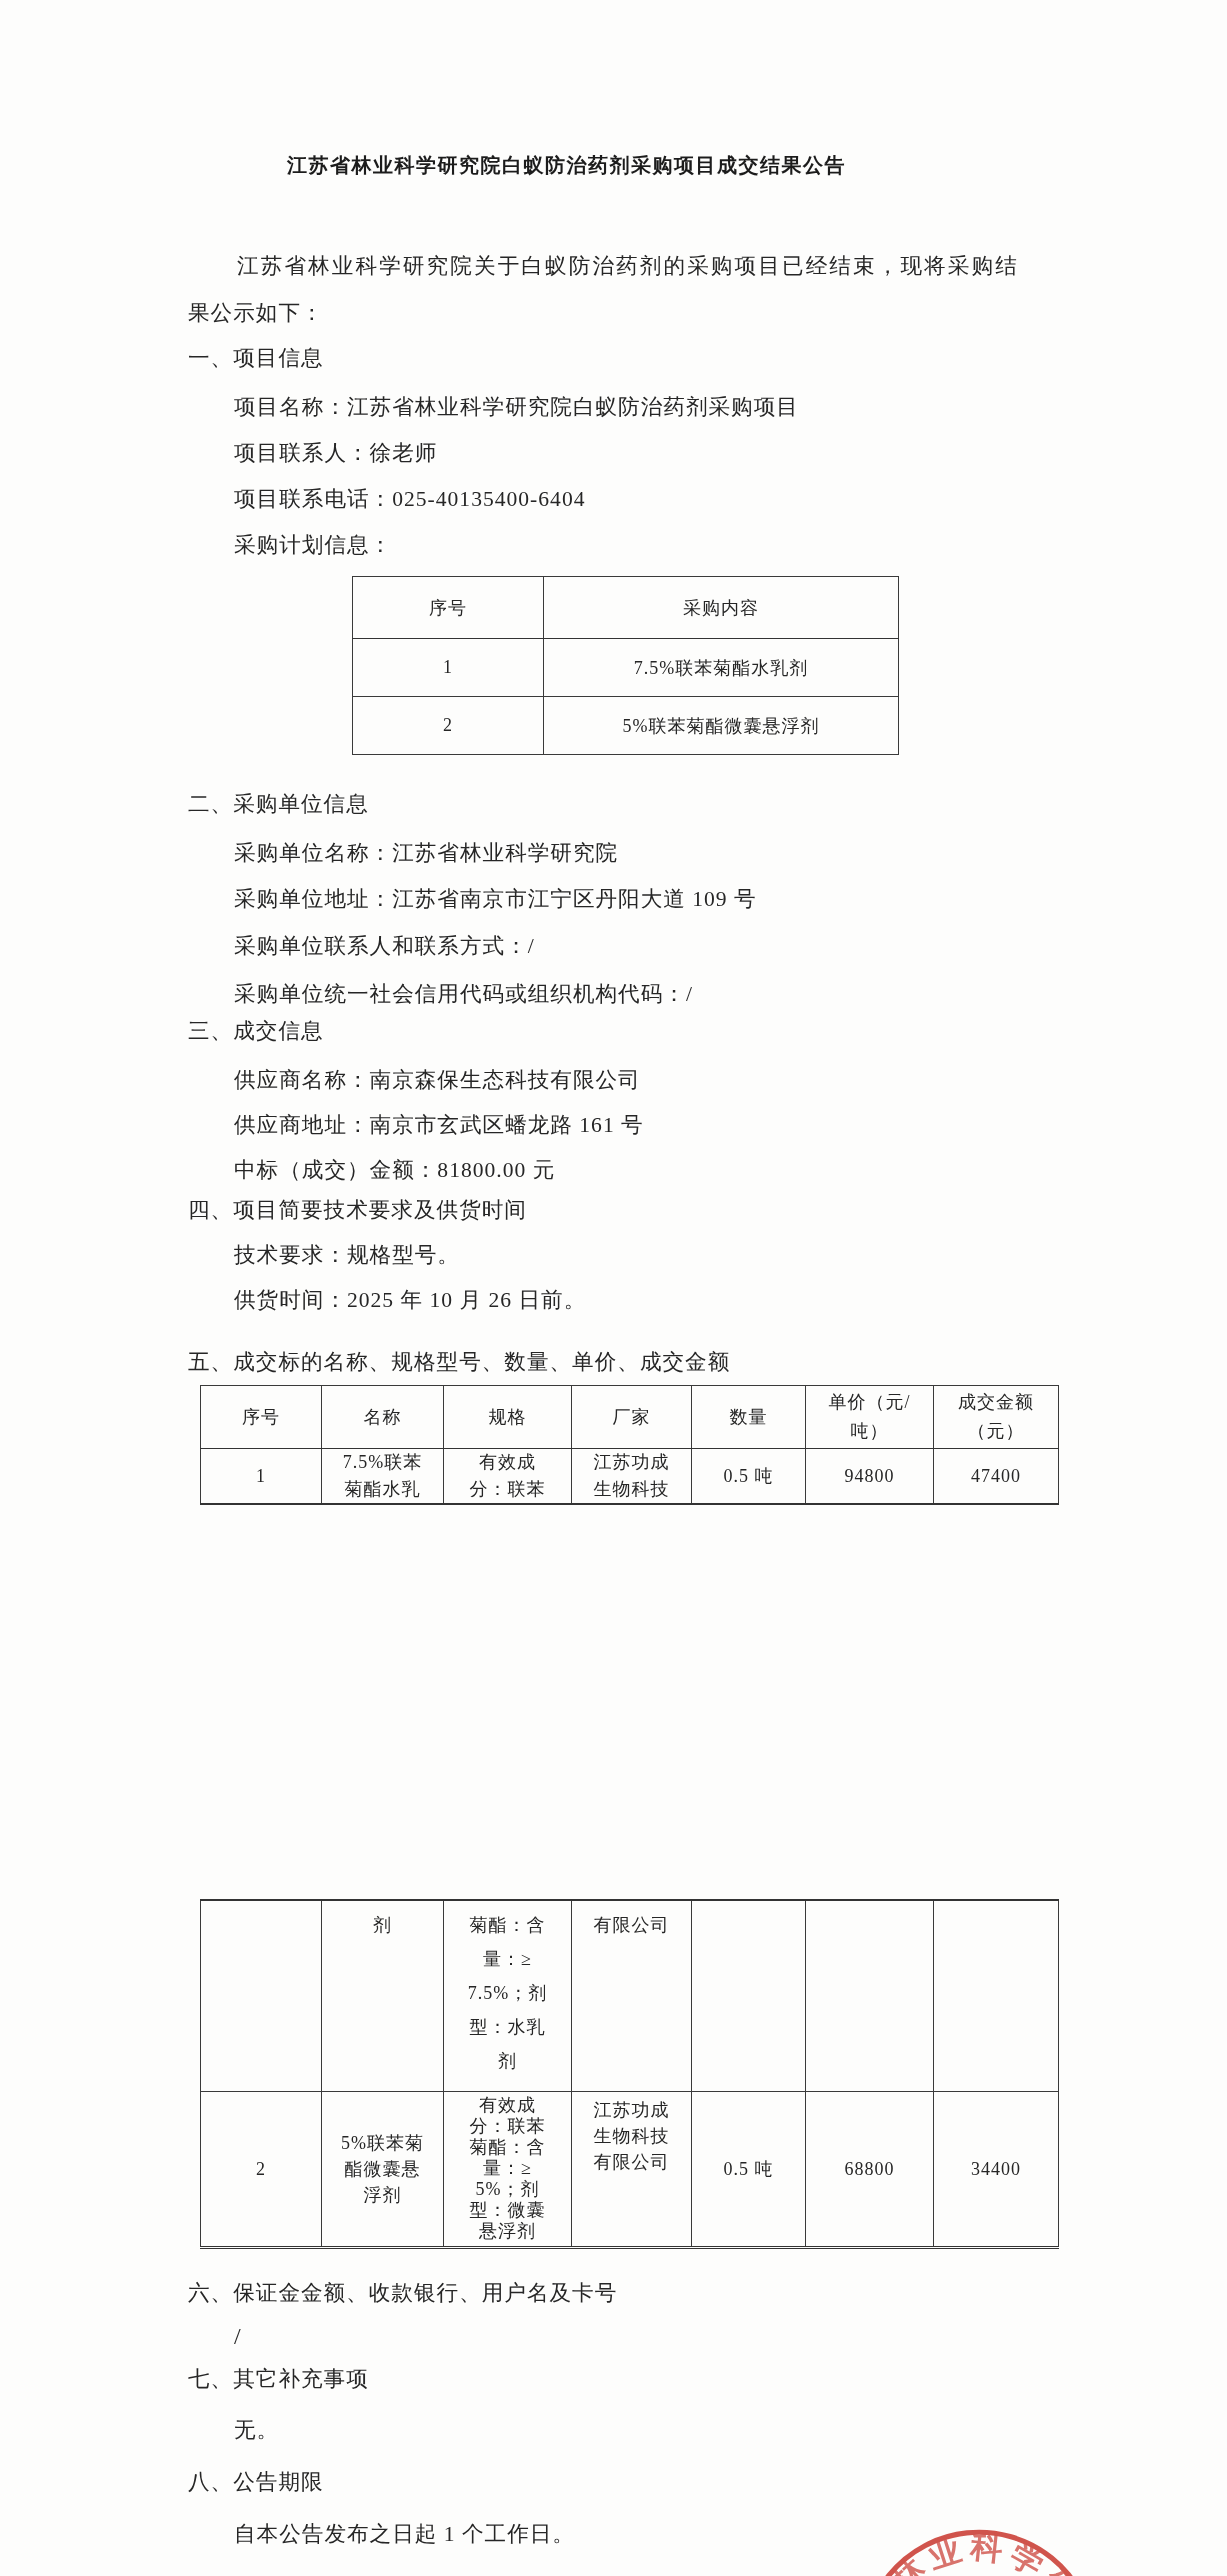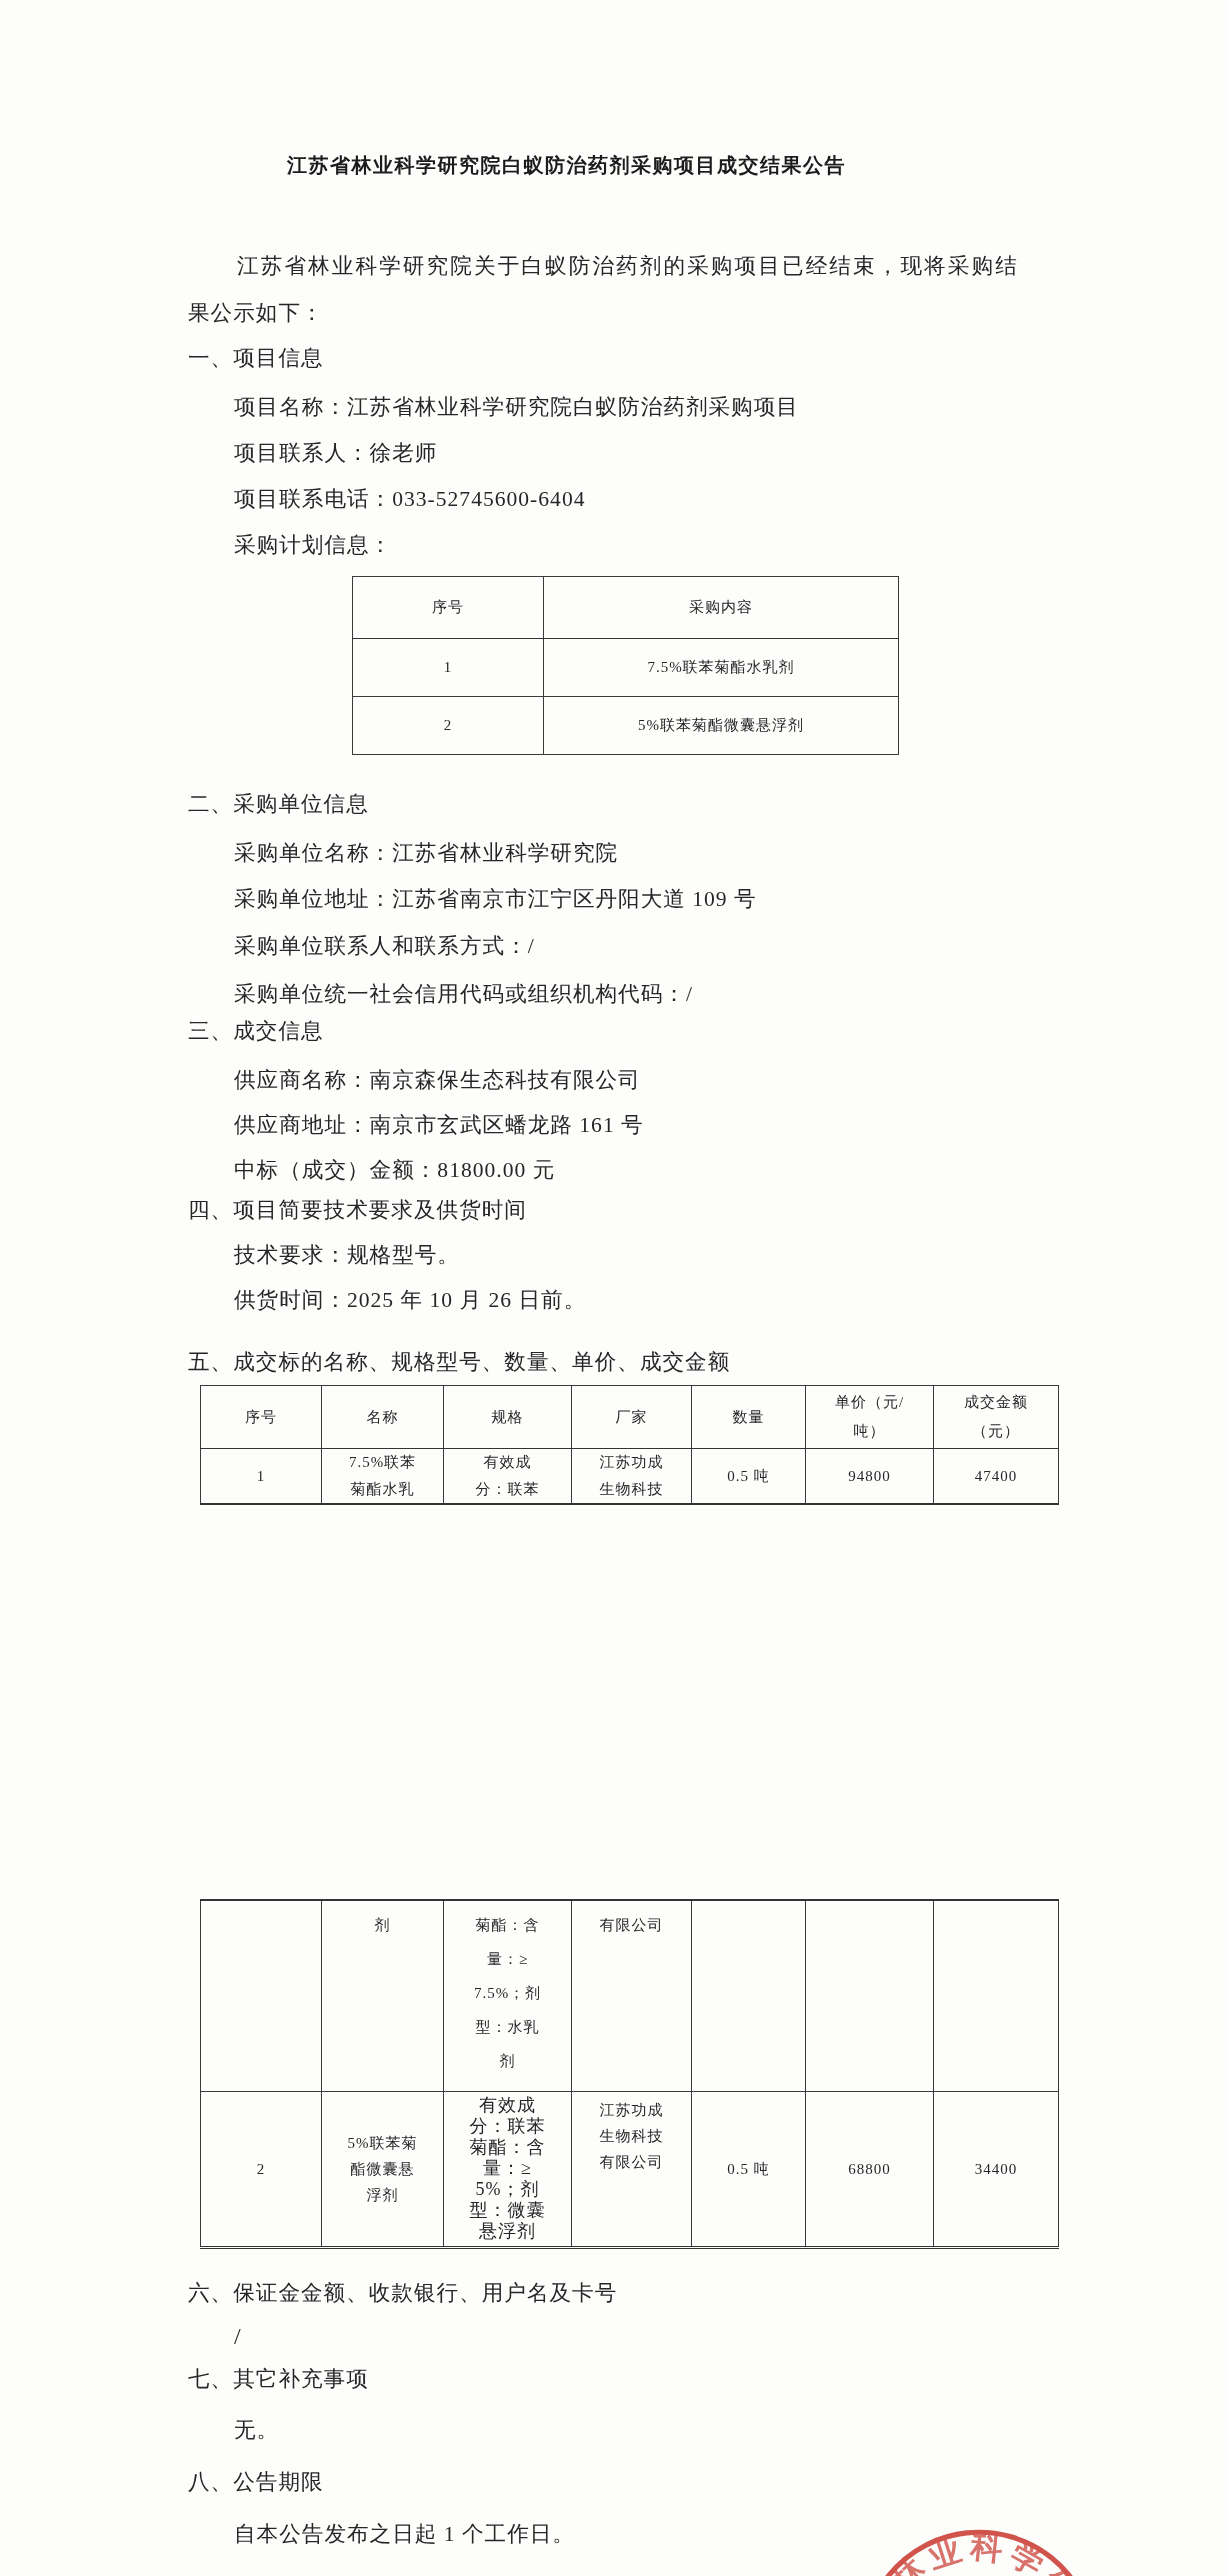--- a/index.html
+++ b/index.html
@@ -30,21 +30,21 @@
   }
   .indent{left:234px;}
   .head{left:188px;}
   .intro1{left:237px;letter-spacing:2.1px;}
   table{border-collapse:collapse;table-layout:fixed;position:absolute;}
   td,th{
     border:1px solid #3a3a3a;
     text-align:center;
     vertical-align:middle;
     font-weight:normal;
-    font-size:15px;
+    font-size:18px;
     padding:0 3.1px;
     white-space:pre-line;
     letter-spacing:1px;
     overflow:hidden;
   }
   .plan-table{left:352px;top:576px;width:546px;border:1.5px solid #333;}
   .plan-table th{height:61px;border-bottom:1.5px solid #333;}
   .plan-table td{height:57px;}
   .award{left:200px;width:856px;border:1.5px solid #333;}
   .award-p1{top:1385px;}
@@ -81,21 +81,21 @@
   <div class="textlayer">
 
     <div class="title">江苏省林业科学研究院白蚁防治药剂采购项目成交结果公告</div>
 
     <div class="t intro1" style="top:251px;">江苏省林业科学研究院关于白蚁防治药剂的采购项目已经结束，现将采购结</div>
     <div class="t head" style="top:298px;">果公示如下：</div>
 
     <div class="t head" style="top:343px;">一、项目信息</div>
     <div class="t indent" style="top:392px;">项目名称：江苏省林业科学研究院白蚁防治药剂采购项目</div>
     <div class="t indent" style="top:438px;">项目联系人：徐老师</div>
-    <div class="t indent" style="top:484px;">项目联系电话：033-52745600-6404</div>
+    <div class="t indent" style="top:484px;">项目联系电话：025-40135400-6404</div>
     <div class="t indent" style="top:530px;">采购计划信息：</div>
 
     <table class="plan-table">
       <colgroup>
           <col style="width:191px">
           <col style="width:355px">
         </colgroup>
       <tbody>
           <tr>
         <th>序号</th>

